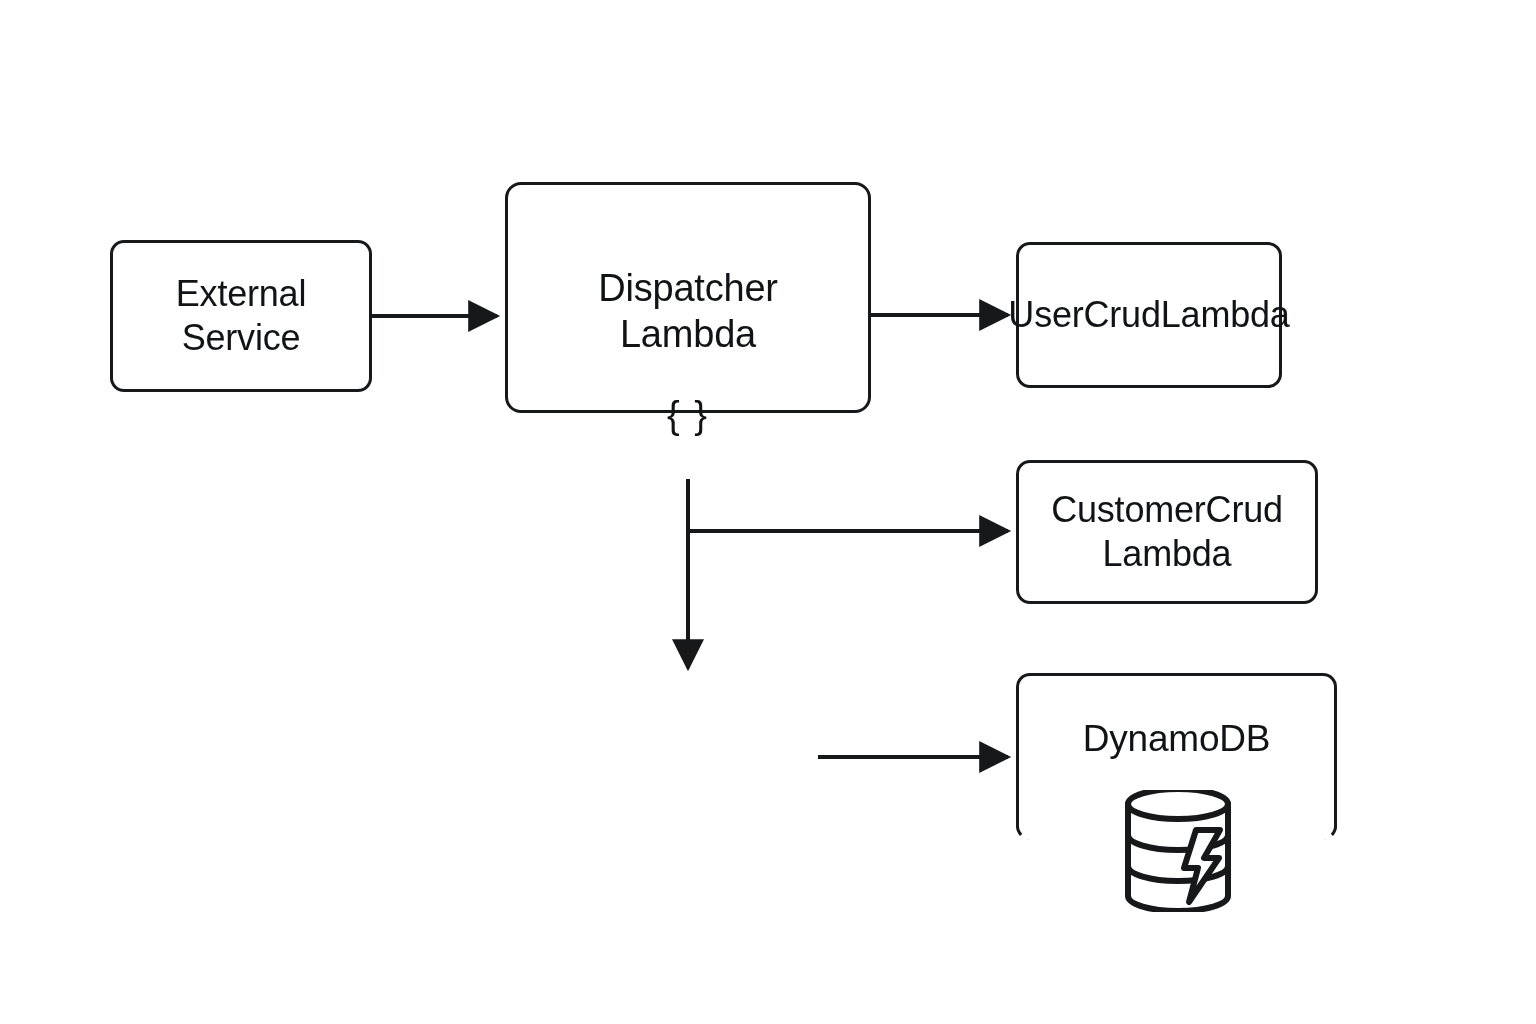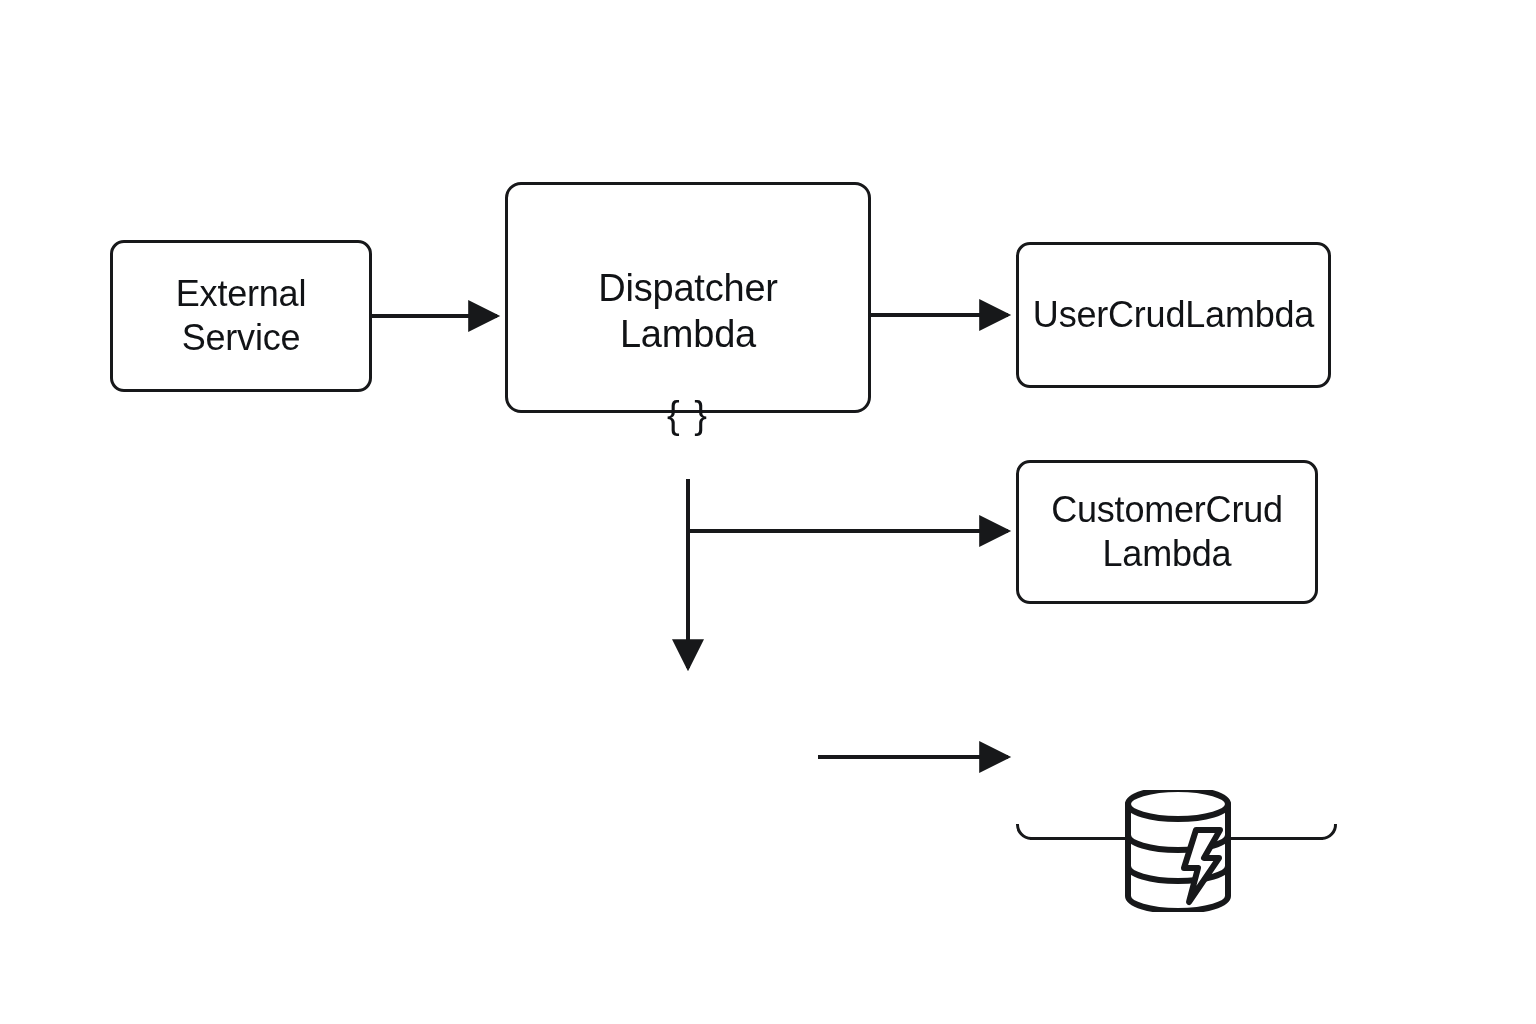--- a/index.html
+++ b/index.html
@@ -66,21 +66,21 @@
   }
   #node-dispatcher .braces {
     display: block;
     margin-top: 34px;
     font-size: 38px;
     letter-spacing: 2px;
   }
   
   #node-usercrud {
     left: 1016px; top: 242px;
-    width: 315px; height: 146px;
+    width: 266px; height: 146px;
     font-size: 36px;
   }
   #node-customercrud {
     left: 1016px; top: 460px;
     width: 302px; height: 144px;
     font-size: 36px;
   }
   #node-dynamodb {
     left: 1016px; top: 673px;
     width: 321px; height: 167px;
@@ -140,20 +140,23 @@
 
   <div class="node" id="node-usercrud">
     <span class="label">UserCrudLambda</span>
   </div>
 
   <div class="node" id="node-customercrud">
     <span class="label">CustomerCrud
 Lambda</span>
   </div>
 
+  <div class="node" id="node-dynamodb">
+    <span class="label">DynamoDB</span>
+  </div>
 
   <svg id="dynamo-cylinder" viewBox="0 0 112 122">
 
     <path d="M6,14 L6,106 A50,15 0 0 0 106,106 L106,14" fill="#ffffff" stroke="#17181a" stroke-width="6" stroke-linecap="round" stroke-linejoin="round"></path>
 
     <ellipse cx="56" cy="14" rx="50" ry="15" fill="#ffffff" stroke="#17181a" stroke-width="6"></ellipse>
 
     <path d="M6,45 A50,15 0 0 0 106,45" fill="none" stroke="#17181a" stroke-width="6"></path>
     <path d="M6,76 A50,15 0 0 0 106,76" fill="none" stroke="#17181a" stroke-width="6"></path>
 

